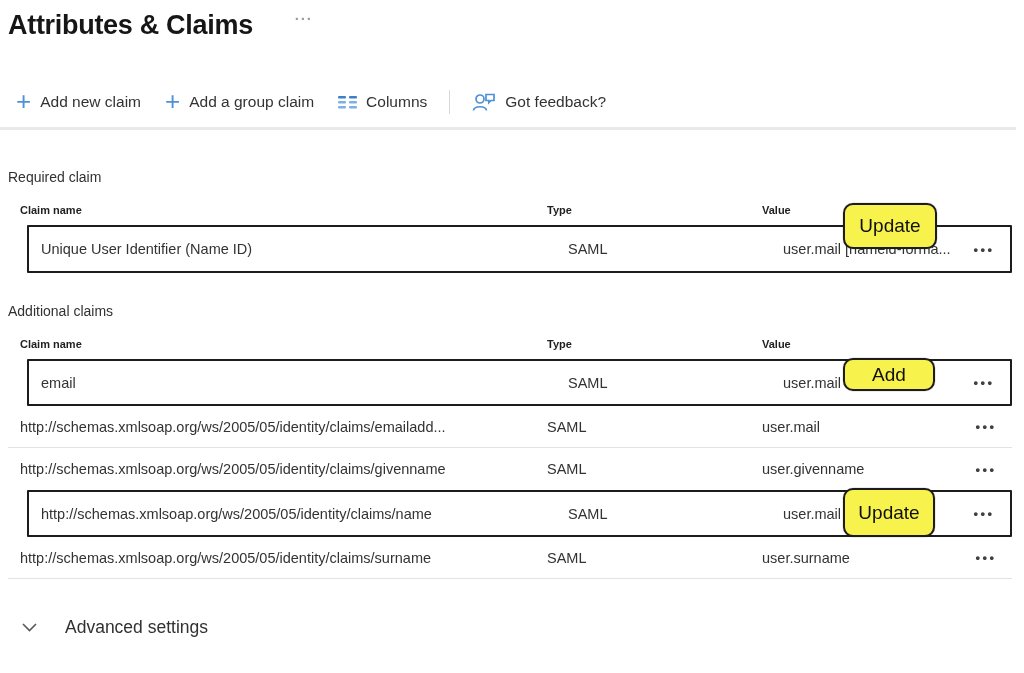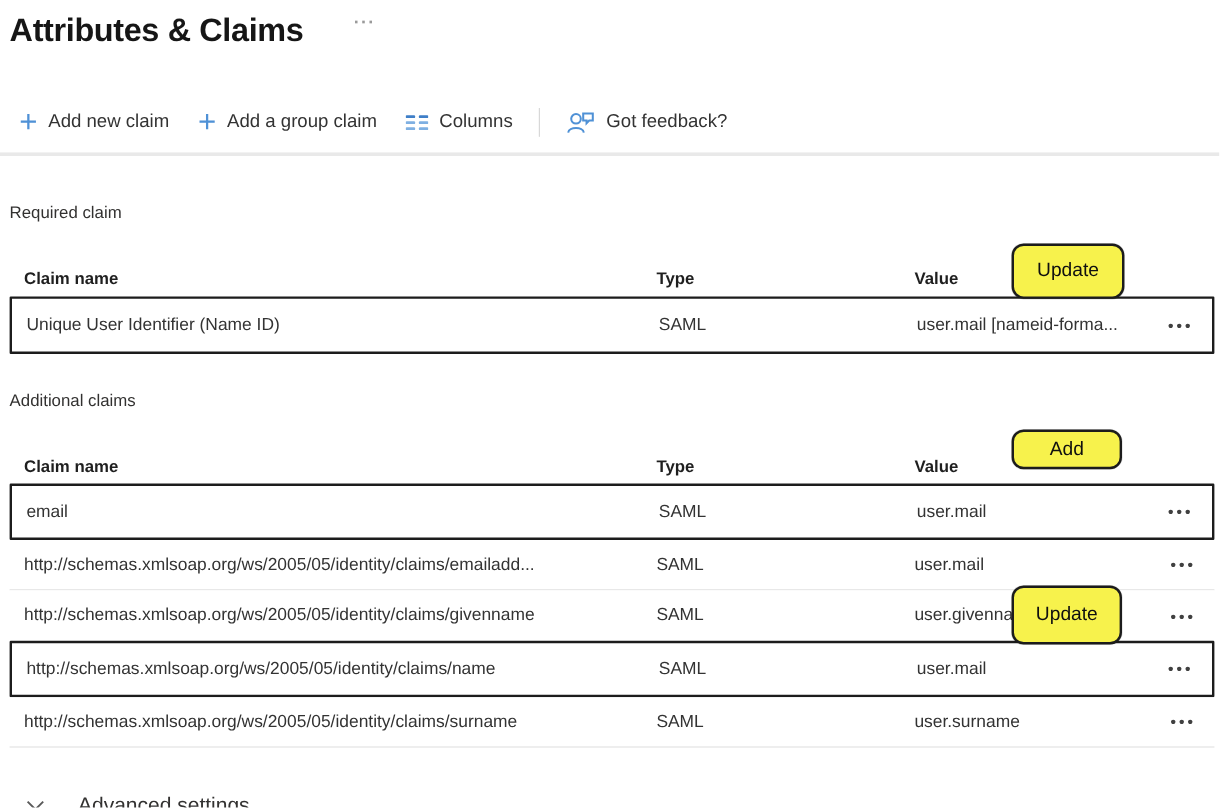--- a/index.html
+++ b/index.html
@@ -28,38 +28,38 @@
   .toolbar-divider { height: 3px; background: #e9e9e9; margin-top: 9px; width: 1016px; margin-left: 0px; }
 
   
   .section-heading { font-size: 14px; color: #323130; margin-left: 8px; font-weight: 400; }
   .h-required { margin-top: 39px; }
   .h-additional { margin-top: 30px; }
 
   
   .claims-table { margin: 0 12px 0 8px; width: 1004px; }
   .t-row { display: grid; grid-template-columns: 527px 215px 1fr 48px; align-items: center; padding-left: 12px; }
-  .t-head { height: 30px; margin-top: 32px; font-weight: 700; color: #1f1f1f; font-size: 14px; }
+  .t-head { height: 30px; margin-top: 10px; font-weight: 700; color: #1f1f1f; font-size: 11px; }
   .t-body-row { height: 42px; font-size: 14.5px; color: #333; border-bottom: 1px solid #e3e3e3; background: #fff; }
   .t-body-row .cell-claim, .t-body-row .cell-type, .t-body-row .cell-value {
     white-space: nowrap; overflow: hidden; }
-  .boxed { border: 2.5px solid #1c1c1c; border-radius: 1px; height: 48px; }
+  .boxed { border: 2.5px solid #1c1c1c; border-radius: 1px; height: 48px; margin-left: 19px; }
   .boxed.h46 { height: 47px; }
   .row-menu { background: none; border: none; cursor: pointer; color: #404040; font-size: 13px;
               font-weight: 700; letter-spacing: 2.5px; text-align: center; padding: 0 4px 0 0; }
 
   
   .advanced { display: flex; align-items: center; gap: 28px; margin: 38px 0 0 22px;
               font-size: 17.5px; color: #323130; background: none; border: none;
               font-family: inherit; cursor: pointer; }
 
   
   .sticky { position: absolute; background: #f7f24c; border: 2.5px solid #1c1c1c; border-radius: 10px;
             display: flex; align-items: center; justify-content: center;
-            font-size: 16px; color: #101010; z-index: 5;
+            font-size: 19px; color: #101010; z-index: 5;
             box-shadow: 0 0 0 0.5px rgba(0,0,0,0.15); }
   .sticky-1 { left: 843px; top: 203px; width: 94px; height: 46px; }
   .sticky-2 { left: 843px; top: 358px; width: 92px; height: 33px; }
   .sticky-3 { left: 843px; top: 488px; width: 92px; height: 49px; }
 
   .icon-svg { display: block; }
 </style>
 </head>
 <body>
 

